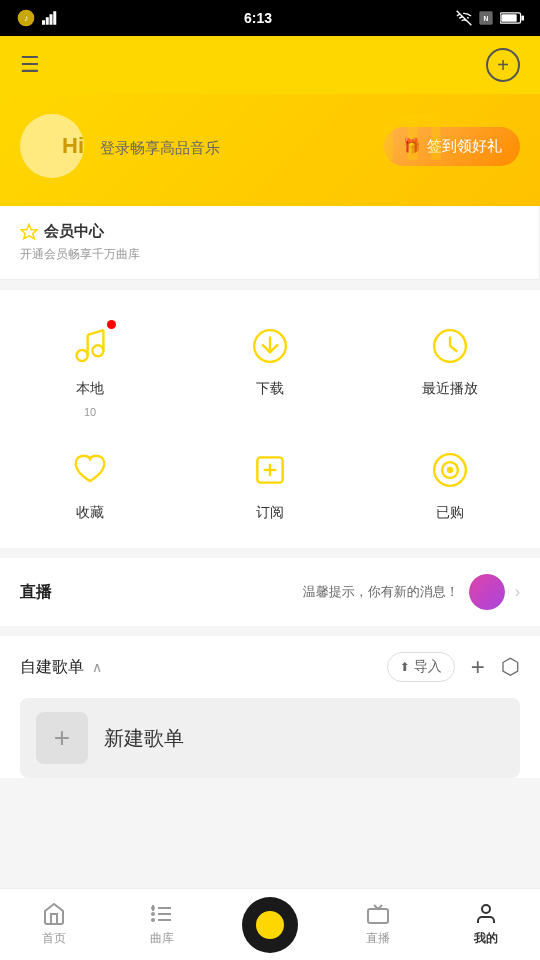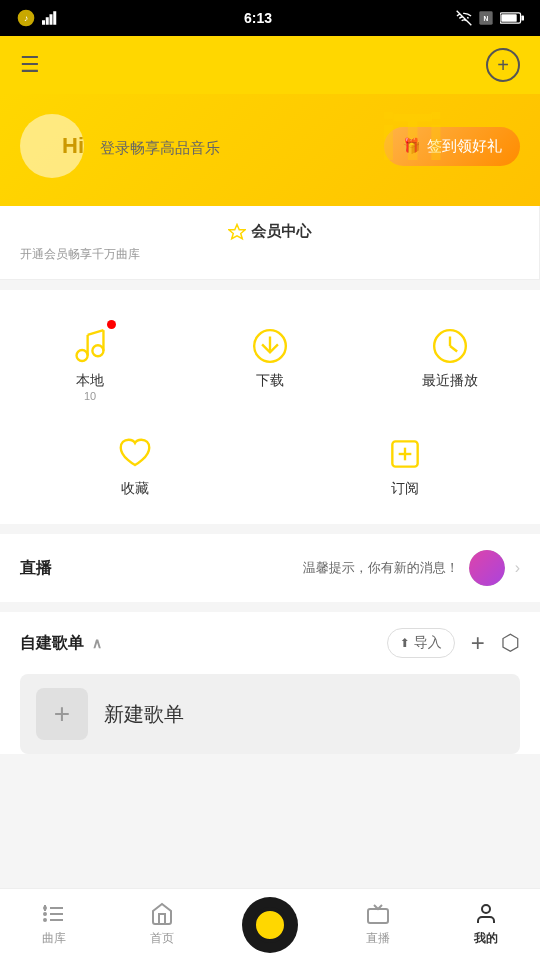--- a/index.html
+++ b/index.html
@@ -107,21 +107,20 @@
       border-right: 1px solid #eee;
     }
     .info-item-header {
       display: flex;
       align-items: center;
       gap: 6px;
       font-size: 15px;
       font-weight: 600;
       color: #333;
       position: relative;
-      justify-content: center;
     }
     .info-item-sub {
       font-size: 12px;
       color: #999;
     }
     .red-dot {
       width: 8px;
       height: 8px;
       background: #f00;
       border-radius: 50%;
@@ -138,21 +137,21 @@
     }
     .icon-row {
       display: flex;
       justify-content: space-around;
       padding: 10px 0 16px;
     }
     .icon-item {
       display: flex;
       flex-direction: column;
       align-items: center;
-      gap: 0;
+      gap: 8px;
       cursor: pointer;
       width: 100px;
     }
     .icon-circle {
       width: 52px;
       height: 52px;
       display: flex;
       align-items: center;
       justify-content: center;
       position: relative;
@@ -212,21 +211,21 @@
       display: flex;
       align-items: center;
       justify-content: space-between;
       margin-bottom: 16px;
     }
     .playlist-header-left {
       display: flex;
       align-items: center;
       gap: 8px;
       font-size: 16px;
-      font-weight: bold;
+      font-weight: normal;
       color: #222;
     }
     .playlist-header-right {
       display: flex;
       align-items: center;
       gap: 16px;
     }
     .playlist-action-btn {
       display: flex;
       align-items: center;
@@ -428,20 +427,30 @@
       <div class="icon-circle">
         <svg width="38" height="38" viewBox="0 0 48 48" fill="none">
           <rect x="8" y="8" width="32" height="32" rx="4" stroke="#FFD700" stroke-width="3" fill="none"></rect>
           <line x1="24" y1="16" x2="24" y2="32" stroke="#FFD700" stroke-width="3"></line>
           <line x1="16" y1="24" x2="32" y2="24" stroke="#FFD700" stroke-width="3"></line>
         </svg>
       </div>
       <span class="icon-label">订阅</span>
     </div>
 
+    <div class="icon-item">
+      <div class="icon-circle">
+        <svg width="38" height="38" viewBox="0 0 48 48" fill="none">
+          <circle cx="24" cy="24" r="20" stroke="#FFD700" stroke-width="3" fill="none"></circle>
+          <circle cx="24" cy="24" r="10" stroke="#FFD700" stroke-width="3" fill="none"></circle>
+          <circle cx="24" cy="24" r="4" fill="#FFD700"></circle>
+        </svg>
+      </div>
+      <span class="icon-label">已购</span>
+    </div>
   </div>
 </div>
 
 <div class="section-live">
   <span class="section-title">直播</span>
   <div class="live-right">
     <span>温馨提示，你有新的消息！</span>
     <div class="live-avatar">
       <div class="live-avatar-inner"></div>
     </div>
@@ -464,43 +473,43 @@
       <span style="font-size:22px;color:#666;cursor:pointer;">⬡</span>
     </div>
   </div>
   <div class="new-playlist">
     <div class="new-playlist-icon">+</div>
     <span class="new-playlist-label">新建歌单</span>
   </div>
 </div>
 
 <div class="bottom-nav">
+
+  <div class="nav-item">
+    <svg width="24" height="24" viewBox="0 0 24 24" fill="none" stroke="#999" stroke-width="2">
+      <path d="M3 9l9-7 9 7v11a2 2 0 0 1-2 2H5a2 2 0 0 1-2-2z"></path>
+      <polyline points="9 22 9 12 15 12 15 22"></polyline>
+    </svg>
+    <span class="nav-label">首页</span>
+  </div>
 
   <div class="nav-item">
     <svg width="24" height="24" viewBox="0 0 24 24" fill="none" stroke="#999" stroke-width="2">
       <line x1="8" y1="6" x2="21" y2="6"></line>
       <line x1="8" y1="12" x2="21" y2="12"></line>
       <line x1="8" y1="18" x2="21" y2="18"></line>
       <circle cx="3" cy="6" r="1" fill="#999"></circle>
       <circle cx="3" cy="12" r="1" fill="#999"></circle>
       <circle cx="3" cy="18" r="1" fill="#999"></circle>
       <line x1="3" y1="3" x2="3" y2="9" stroke="#999" stroke-width="2"></line>
     </svg>
     <span class="nav-label">曲库</span>
   </div>
 
   <div class="nav-item">
-    <svg width="24" height="24" viewBox="0 0 24 24" fill="none" stroke="#999" stroke-width="2">
-      <path d="M3 9l9-7 9 7v11a2 2 0 0 1-2 2H5a2 2 0 0 1-2-2z"></path>
-      <polyline points="9 22 9 12 15 12 15 22"></polyline>
-    </svg>
-    <span class="nav-label">首页</span>
-  </div>
-
-  <div class="nav-item">
     <div class="nav-center-btn">
       <div class="nav-center-inner"></div>
     </div>
   </div>
 
   <div class="nav-item">
     <svg width="24" height="24" viewBox="0 0 24 24" fill="none" stroke="#999" stroke-width="2">
       <rect x="2" y="7" width="20" height="14" rx="2"></rect>
       <path d="M16 3l-4 4-4-4"></path>
     </svg>

